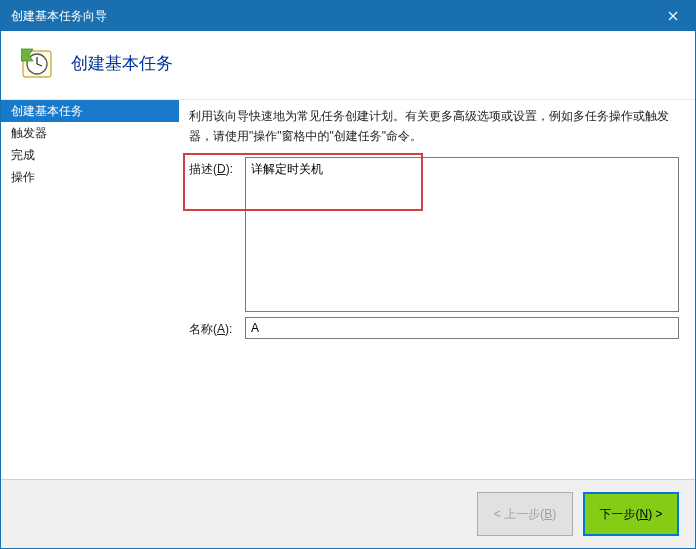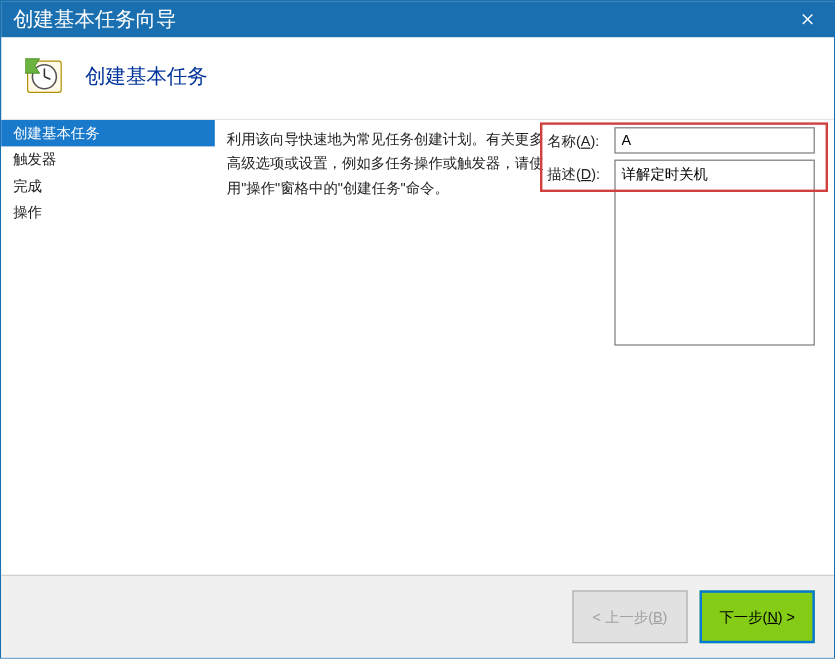--- a/index.html
+++ b/index.html
@@ -1,28 +1,28 @@
 <!DOCTYPE html>
 <html><head>
   <meta charset="utf-8">
   <style>
     * { margin: 0; padding: 0; box-sizing: border-box; font-family: "Microsoft YaHei", "SimSun", sans-serif; }
     body { width: 696px; height: 549px; overflow: hidden; background: #fff; }
     .window { width: 100%; height: 100%; border: 1px solid #1a6fb0; display: flex; flex-direction: column; }
-    .titlebar { background: #1a6fb0; color: #fff; height: 30px; display: flex; align-items: center; padding: 0 0 0 10px; font-size: 17px; }
+    .titlebar { background: #1a6fb0; color: #fff; height: 30px; display: flex; align-items: center; padding: 0 0 0 10px; font-size: 12px; }
     .titlebar-text { flex: 1; }
     .close-btn { width: 45px; height: 30px; display: flex; align-items: center; justify-content: center; cursor: pointer; }
     .header { display: flex; align-items: center; padding: 14px 20px 18px 20px; gap: 14px; border-bottom: 1px solid #e5e5e5; }
     .header-icon { width: 36px; height: 36px; }
     .header-title { font-size: 17px; color: #003399; }
     .body { flex: 1; display: flex; }
     .sidebar { width: 178px; background: #fff; }
     .sidebar-item { height: 22px; padding: 2px 10px; font-size: 12px; color: #222; cursor: pointer; display: flex; align-items: center; }
     .sidebar-item.active { background: #1979ca; color: #fff; }
-    .main { flex: 1; padding: 6px 16px 10px 10px; font-size: 12px; color: #222; display: flex; flex-direction: row; }
+    .main { flex: 1; padding: 6px 16px 10px 10px; font-size: 12px; color: #222; display: flex; flex-direction: column; }
     .instruction { line-height: 1.7; margin-bottom: 10px; }
     .form-row { display: flex; align-items: flex-start; margin-bottom: 5px; }
     .form-label { width: 56px; padding-top: 4px; }
     .form-label .u { text-decoration: underline; }
     .name-input { flex: 1; height: 22px; border: 1px solid #7a7a7a; padding: 0 5px; font-size: 12px; font-family: inherit; }
     .desc-input { flex: 1; height: 155px; border: 1px solid #7a7a7a; padding: 3px 5px; font-size: 12px; font-family: inherit; resize: none; }
     .highlight-box { position: absolute; border: 2px solid #d23f3f; pointer-events: none; }
     .form-wrap { position: relative; }
     .footer { border-top: 1px solid #d0d0d0; padding: 12px 16px; display: flex; justify-content: flex-end; gap: 10px; background: #f0f0f0; }
     .btn { min-width: 96px; height: 44px; border: 1px solid #adadad; background: #e1e1e1; font-size: 12px; cursor: pointer; display: flex; align-items: center; justify-content: center; font-family: inherit; }
@@ -68,26 +68,26 @@
       <div class="sidebar-item">
           <span>操作</span>
         </div>
     </div>
 
     <div class="main">
       <div class="instruction">利用该向导快速地为常见任务创建计划。有关更多高级选项或设置，例如多任务操作或触发器，请使用"操作"窗格中的"创建任务"命令。</div>
 
       <div class="form-wrap">
         <div class="form-row">
+          <div class="form-label"><span>描述(</span><span class="u">D</span><span>):</span></div>
+          <textarea class="desc-input" style="">详解定时关机</textarea>
+        </div>
+        <div class="form-row">
           <div class="form-label"><span>名称(</span><span class="u">A</span><span>):</span></div>
           <input class="name-input" type="text" value="A" style="">
-        </div>
-        <div class="form-row">
-          <div class="form-label"><span>描述(</span><span class="u">D</span><span>):</span></div>
-          <textarea class="desc-input" style="">详解定时关机</textarea>
         </div>
         <div class="highlight-box" style="left:-6px; top:-4px; width:240px; height:58px;"></div>
       </div>
     </div>
   </div>
 
   <div class="footer">
     <button class="btn" disabled="">
         <span>&lt; 上一步(</span>
         <span class="u">B</span>

